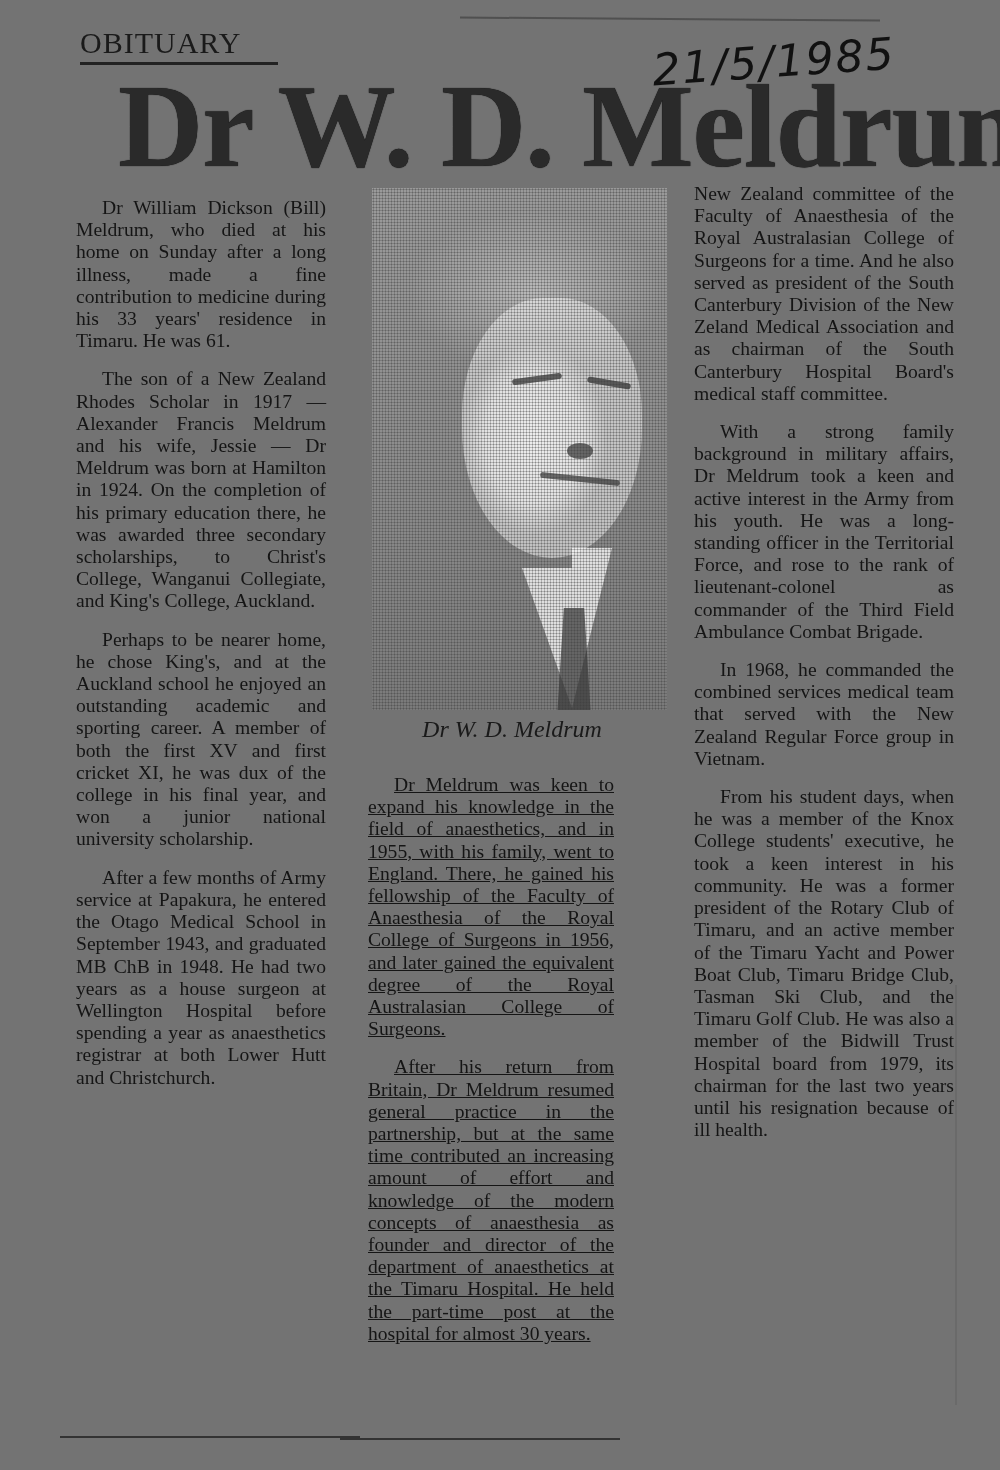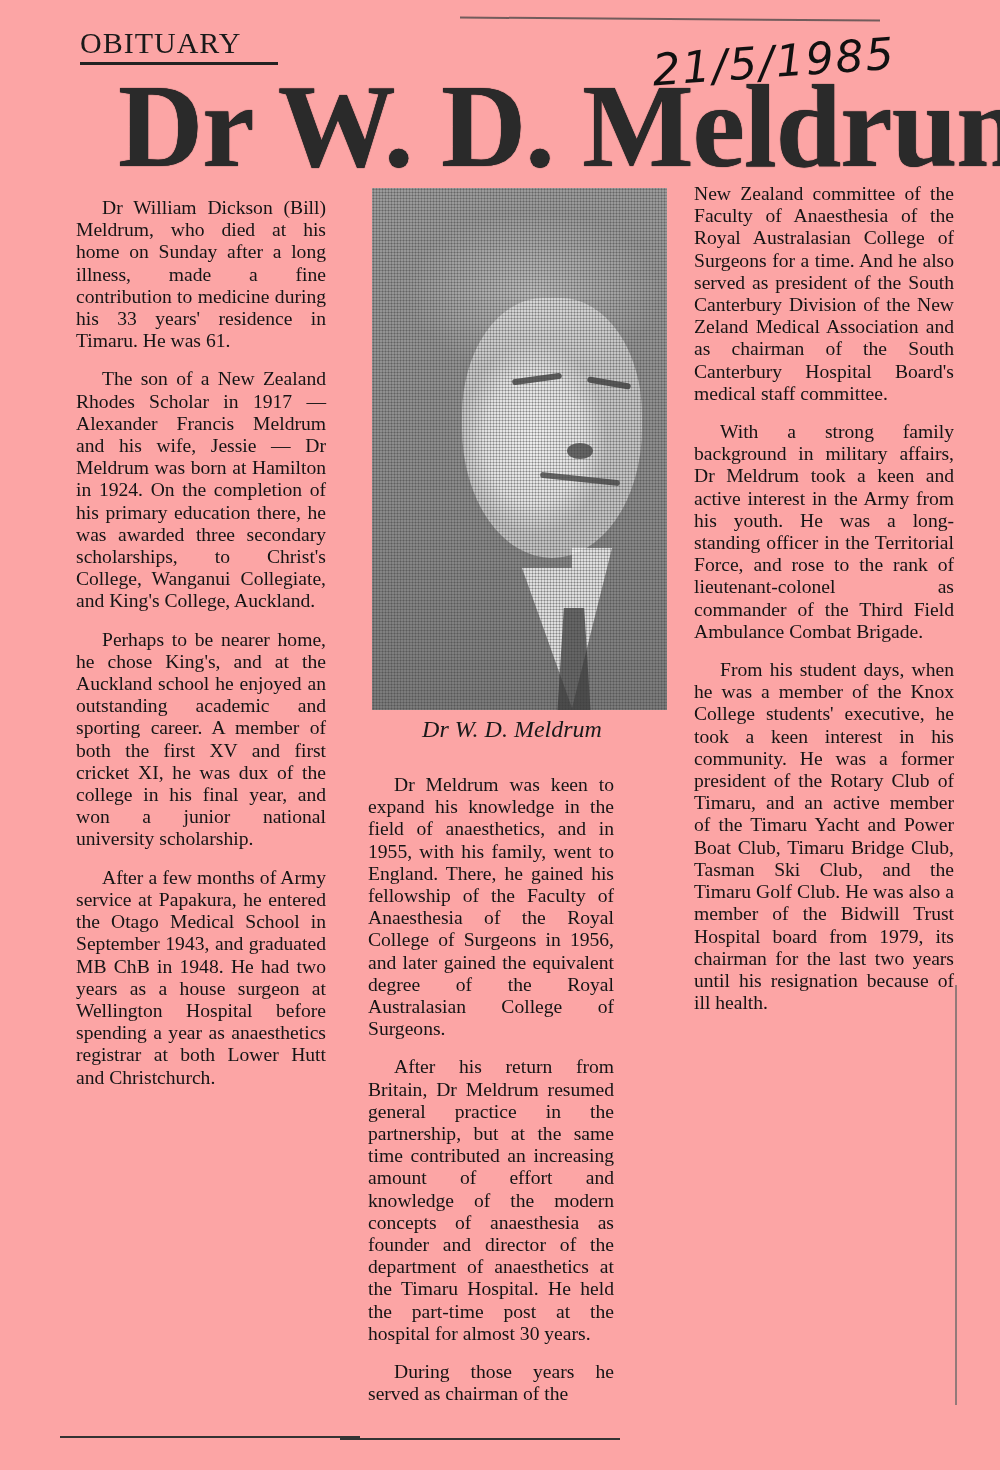--- a/index.html
+++ b/index.html
@@ -1,28 +1,28 @@
 <!DOCTYPE html>
 <html><head>
   <meta charset="utf-8">
   <style>
     html, body { margin: 0; padding: 0; background: #ffffff; }
     body { width: 1000px; height: 1470px; position: relative; overflow: hidden; }
-    .page { position: absolute; left: 0; top: 0; width: 1000px; height: 1470px; background: #fca5a5; }
+    .page { position: absolute; left: 0; top: 0; width: 1000px; height: 1470px; background: #737373; }
     .top-rule { position: absolute; left: 460px; top: 18px; width: 420px; height: 2px; background: #444; transform: rotate(0.4deg); opacity: 0.75; }
     .kicker { position: absolute; left: 80px; top: 26px; font-family: "Liberation Serif", serif; font-size: 30px; letter-spacing: 1px; color: #1a1a1a; }
     .kicker-rule { position: absolute; left: 80px; top: 62px; width: 198px; height: 3px; background: #222; }
     .handwritten-date { position: absolute; left: 652px; top: 36px; font-family: "DejaVu Sans", sans-serif; font-style: italic; font-size: 44px; color: #111; letter-spacing: 2px; transform: rotate(-4deg); font-weight: 300; }
     .headline { position: absolute; left: 118px; top: 72px; width: 840px; font-family: "Liberation Serif", serif; font-size: 118px; line-height: 110px; color: #2a2a2a; white-space: nowrap; letter-spacing: -1px;
       text-shadow: 0 0 1px #000; }
     .col { position: absolute; font-family: "Liberation Serif", serif; font-size: 19.6px; line-height: 22.2px; color: #151515; text-align: justify; }
     .col p { margin: 16px; text-indent: 26px; }
     .col p.noindent { text-indent: 0; }
     .col1 { left: 60px; top: 181px; width: 282px; }
-    .col2 { left: 352px; top: 758px; width: 278px; }
+    .col2 { left: 352px; top: 758px; width: 278px; text-decoration: underline; }
     .col3 { left: 678px; top: 167px; width: 292px; }
     .photo { position: absolute; left: 372px; top: 188px; width: 295px; height: 522px; overflow: hidden;
       background:
         radial-gradient(ellipse 90px 120px at 55% 48%, #e9e9e9 0%, #cfcfcf 55%, rgba(0,0,0,0) 80%),
         radial-gradient(ellipse 140px 90px at 55% 20%, #b9b9b9 0%, rgba(0,0,0,0) 90%),
         linear-gradient(180deg, #9a9a9a 0%, #8a8a8a 60%, #7a7a7a 100%); }
     .photo .dots { position: absolute; inset: 0;
       background-image: radial-gradient(#3b3b3b 0.9px, transparent 1.1px);
       background-size: 3px 3px; opacity: 0.55; }
     .photo .face { position: absolute; left: 90px; top: 110px; width: 180px; height: 260px; border-radius: 45% 45% 50% 50%; background: rgba(240,240,240,0.55); }
@@ -64,25 +64,25 @@
     <div class="collar-l"></div>
     <div class="collar-r"></div>
     <div class="tie"></div>
     <div class="dots"></div>
   </div>
   <div class="caption">Dr W. D. Meldrum</div>
 
   <div class="col col2">
     <p>Dr Meldrum was keen to expand his knowledge in the field of anaesthetics, and in 1955, with his family, went to England. There, he gained his fellowship of the Faculty of Anaesthesia of the Royal College of Surgeons in 1956, and later gained the equivalent degree of the Royal Australasian College of Surgeons.</p>
     <p>After his return from Britain, Dr Meldrum resumed general practice in the partnership, but at the same time contributed an increasing amount of effort and knowledge of the modern concepts of anaesthesia as founder and director of the department of anaesthetics at the Timaru Hospital. He held the part-time post at the hospital for almost 30 years.</p>
-    <p>During those years he served as chairman of the</p>
   </div>
 
   <div class="col col3">
     <p class="noindent">New Zealand committee of the Faculty of Anaesthesia of the Royal Australasian College of Surgeons for a time. And he also served as president of the South Canterbury Division of the New Zeland Medical Association and as chairman of the South Canterbury Hospital Board's medical staff committee.</p>
     <p>With a strong family background in military affairs, Dr Meldrum took a keen and active interest in the Army from his youth. He was a long-standing officer in the Territorial Force, and rose to the rank of lieutenant-colonel as commander of the Third Field Ambulance Combat Brigade.</p>
+    <p>In 1968, he commanded the combined services medical team that served with the New Zealand Regular Force group in Vietnam.</p>
     <p>From his student days, when he was a member of the Knox College students' executive, he took a keen interest in his community. He was a former president of the Rotary Club of Timaru, and an active member of the Timaru Yacht and Power Boat Club, Timaru Bridge Club, Tasman Ski Club, and the Timaru Golf Club. He was also a member of the Bidwill Trust Hospital board from 1979, its chairman for the last two years until his resignation because of ill health.</p>
   </div>
 
   <div class="right-margin-line"></div>
   <div class="bottom-rule-1"></div>
   <div class="bottom-rule-2"></div>
 </div>
 
 </body></html>

